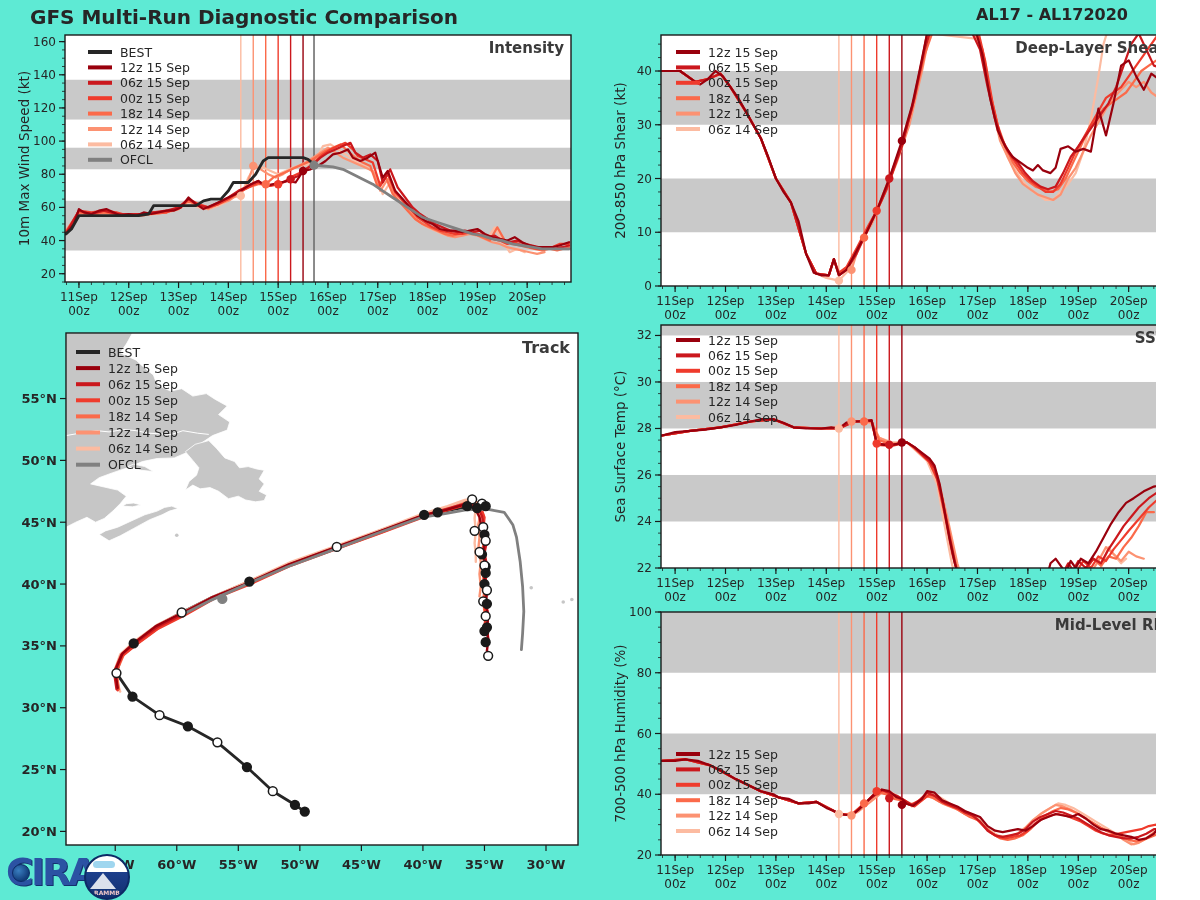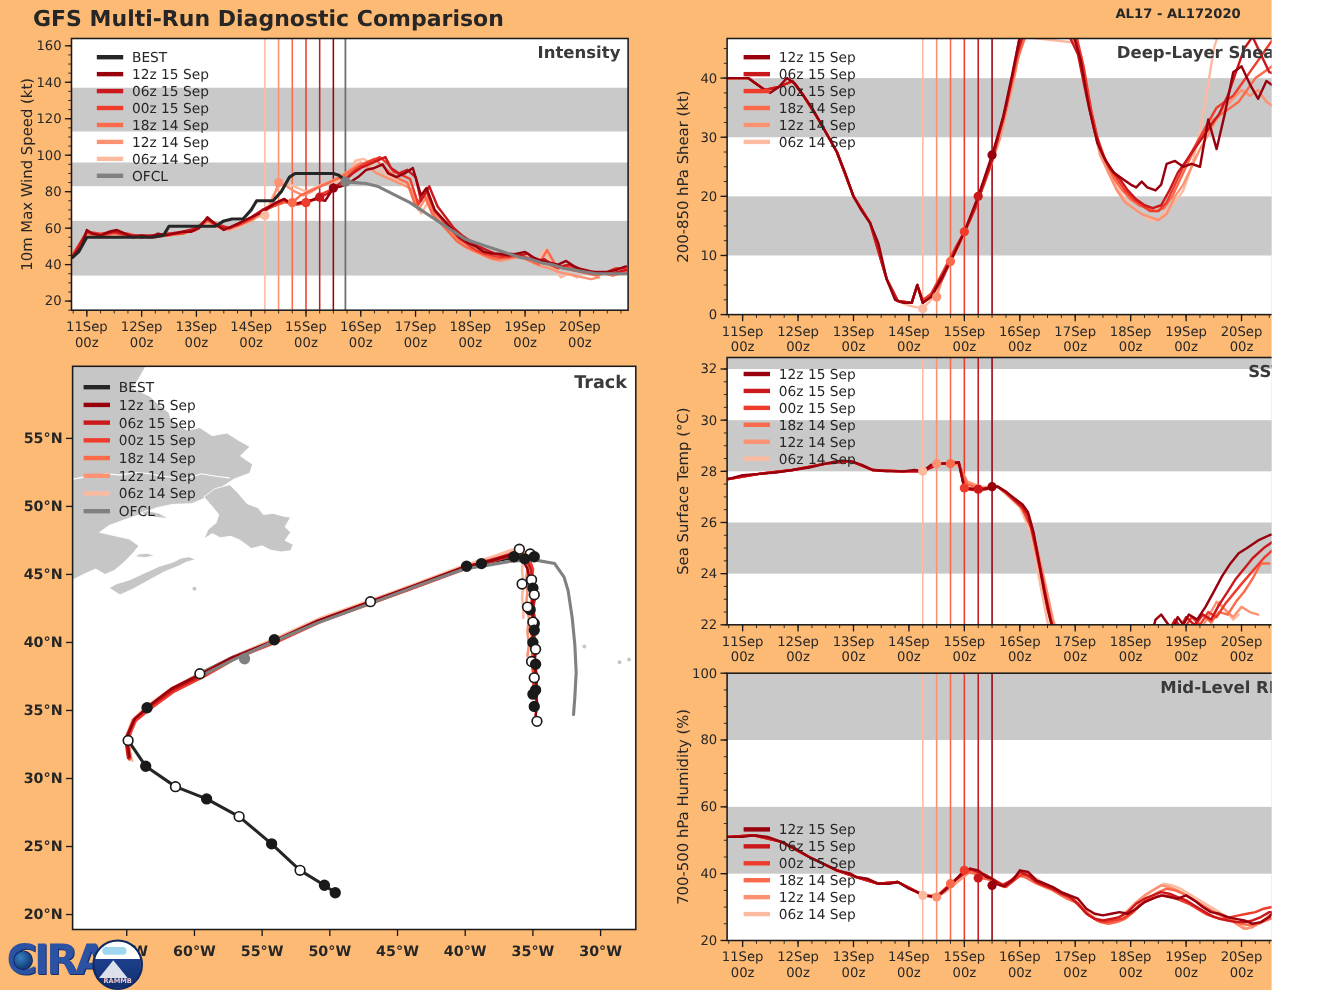--- a/index.html
+++ b/index.html
@@ -1,20 +1,20 @@
 <!DOCTYPE html>
 <html><head>
 <meta charset="utf-8">
 <style>
   html,body{margin:0;padding:0;background:#ffffff;}
-  #page{position:relative;width:1156px;height:900px;background:#fdba74;overflow:hidden;
+  #page{position:relative;width:1156px;height:900px;background:#5eead4;overflow:hidden;
         font-family:"DejaVu Sans","Liberation Sans",sans-serif;}
   svg text{font-family:"DejaVu Sans","Liberation Sans",sans-serif;}
   #title-left{position:absolute;left:30px;top:5px;font-size:20px;font-weight:bold;color:#262626;}
-  #title-right{position:absolute;right:28px;top:5px;font-size:12px;font-weight:bold;color:#262626;}
+  #title-right{position:absolute;right:28px;top:5px;font-size:16px;font-weight:bold;color:#262626;}
   #logo{position:absolute;left:6px;top:848px;width:130px;height:50px;}
   #logo .cira{font-size:38px;font-weight:bold;color:#2b52a3;letter-spacing:-3px;
               text-shadow:1px 1px 0 #14306e;line-height:48px;}
   #logo .badge{position:absolute;left:78px;top:6px;width:42px;height:42px;border-radius:50%;
                background:linear-gradient(to bottom,#ffffff 0%,#ffffff 38%,#1d3f8c 38%,#123070 100%);
                border:2px solid #0d2a66;overflow:hidden;}
   #logo .cloud{position:absolute;left:7px;top:5px;width:22px;height:7px;border-radius:6px;background:#9fd6ef;}
   #logo .mtn{position:absolute;left:4px;top:17px;width:0;height:0;
              border-left:13px solid transparent;border-right:13px solid transparent;border-bottom:16px solid #ffffff;opacity:.85;}
   #logo .rammb{position:absolute;left:0;right:0;bottom:2px;text-align:center;font-size:6px;color:#f0c8c8;font-weight:bold;}

